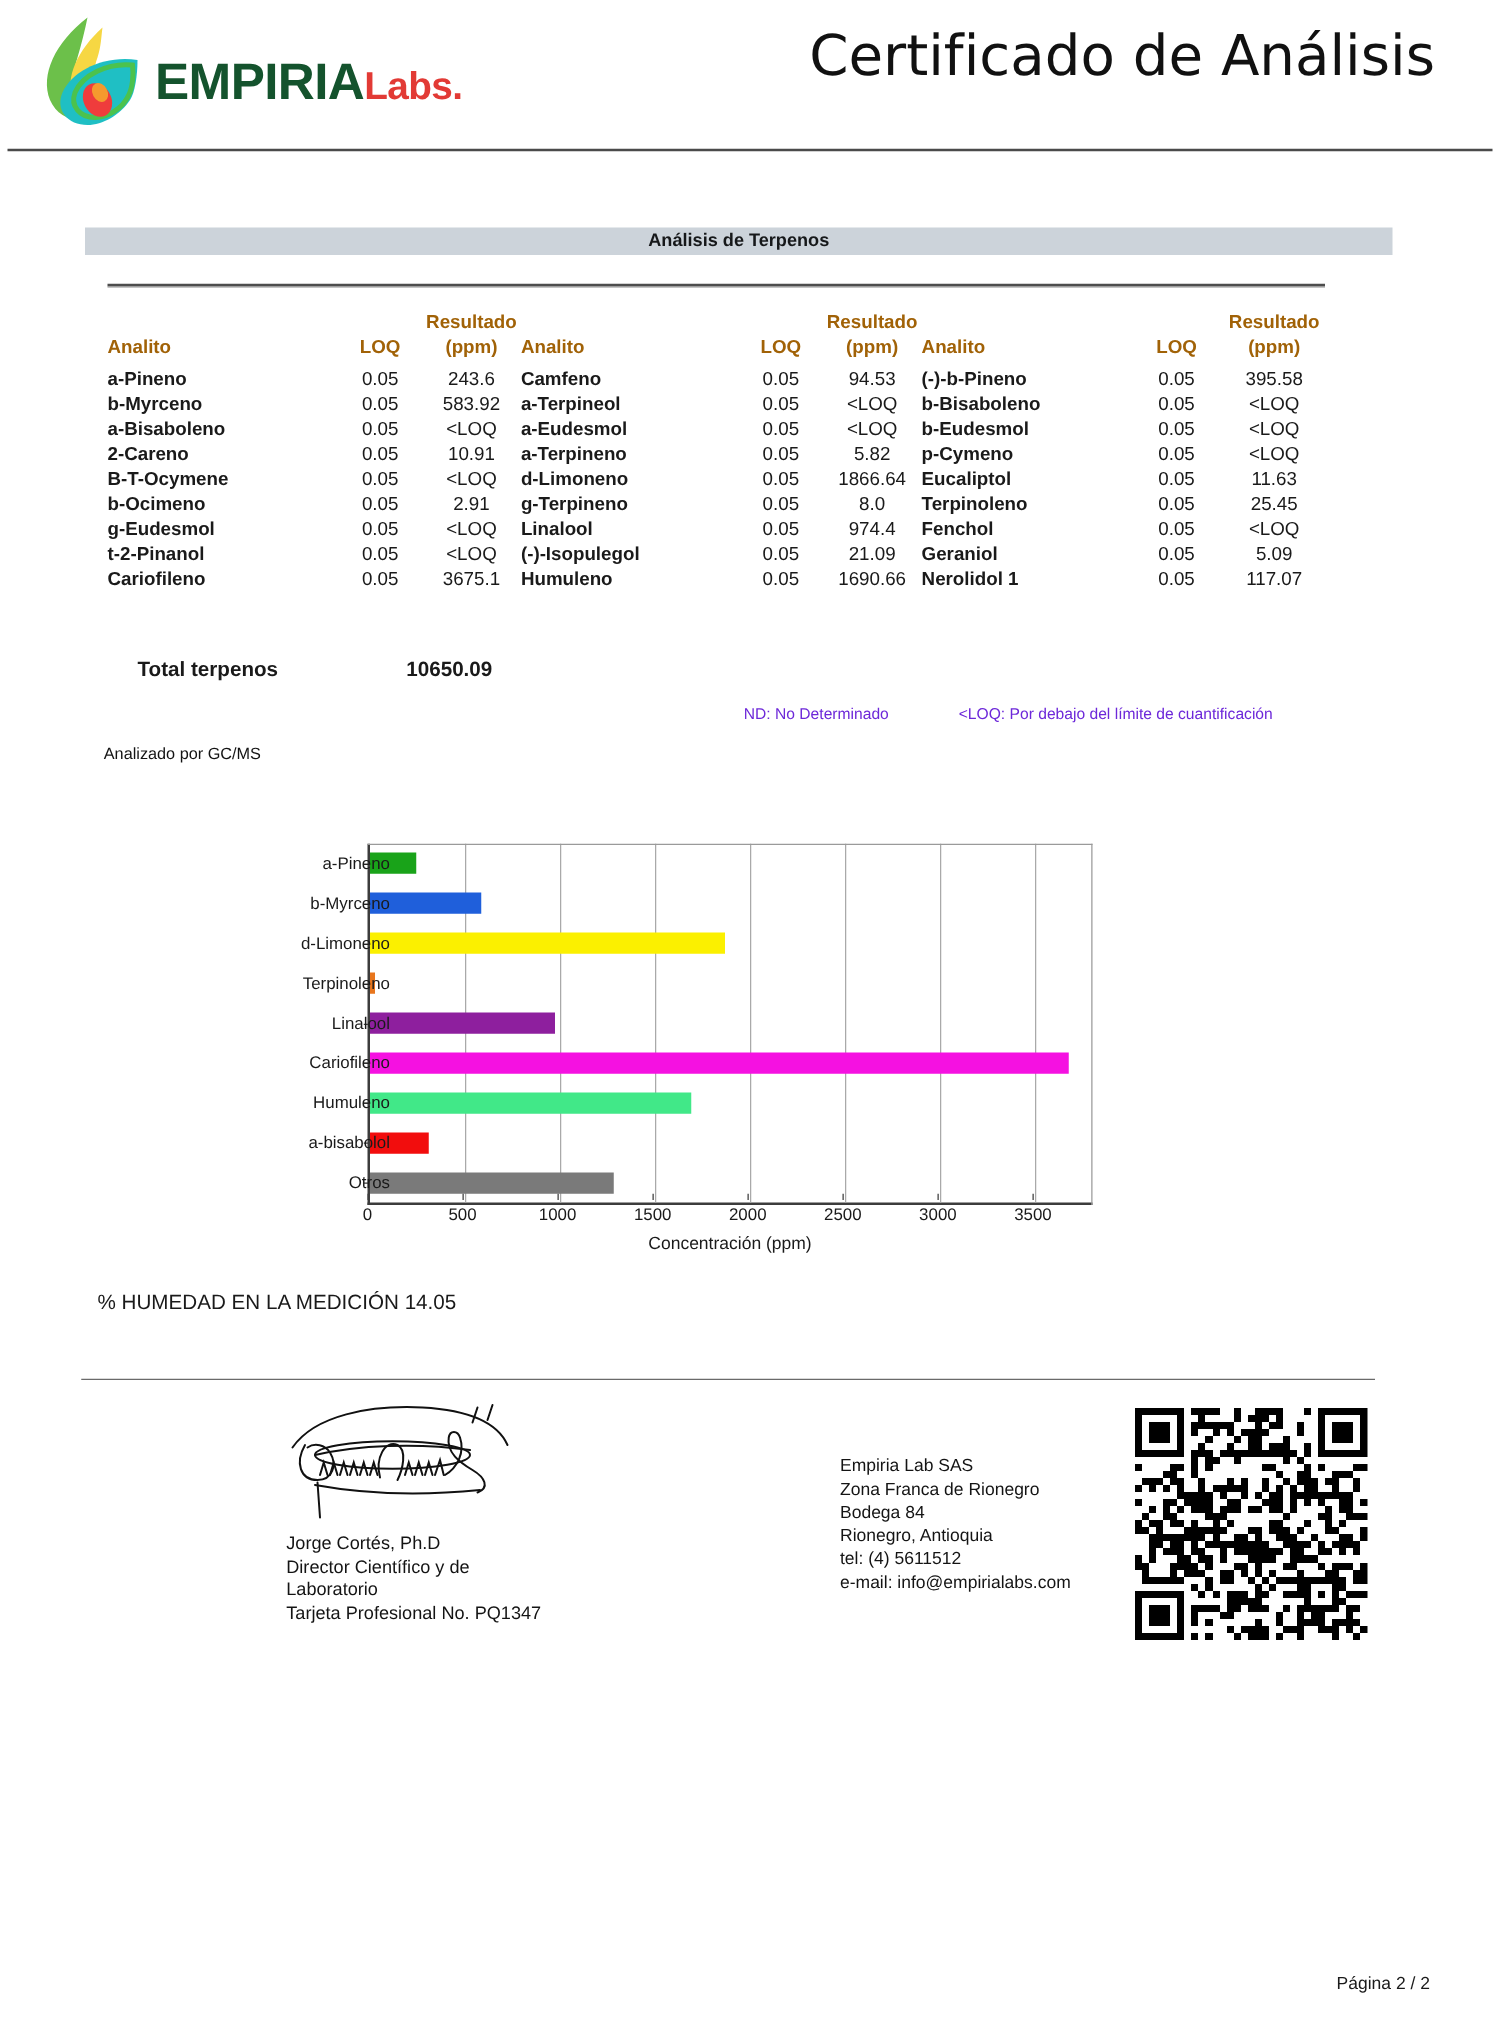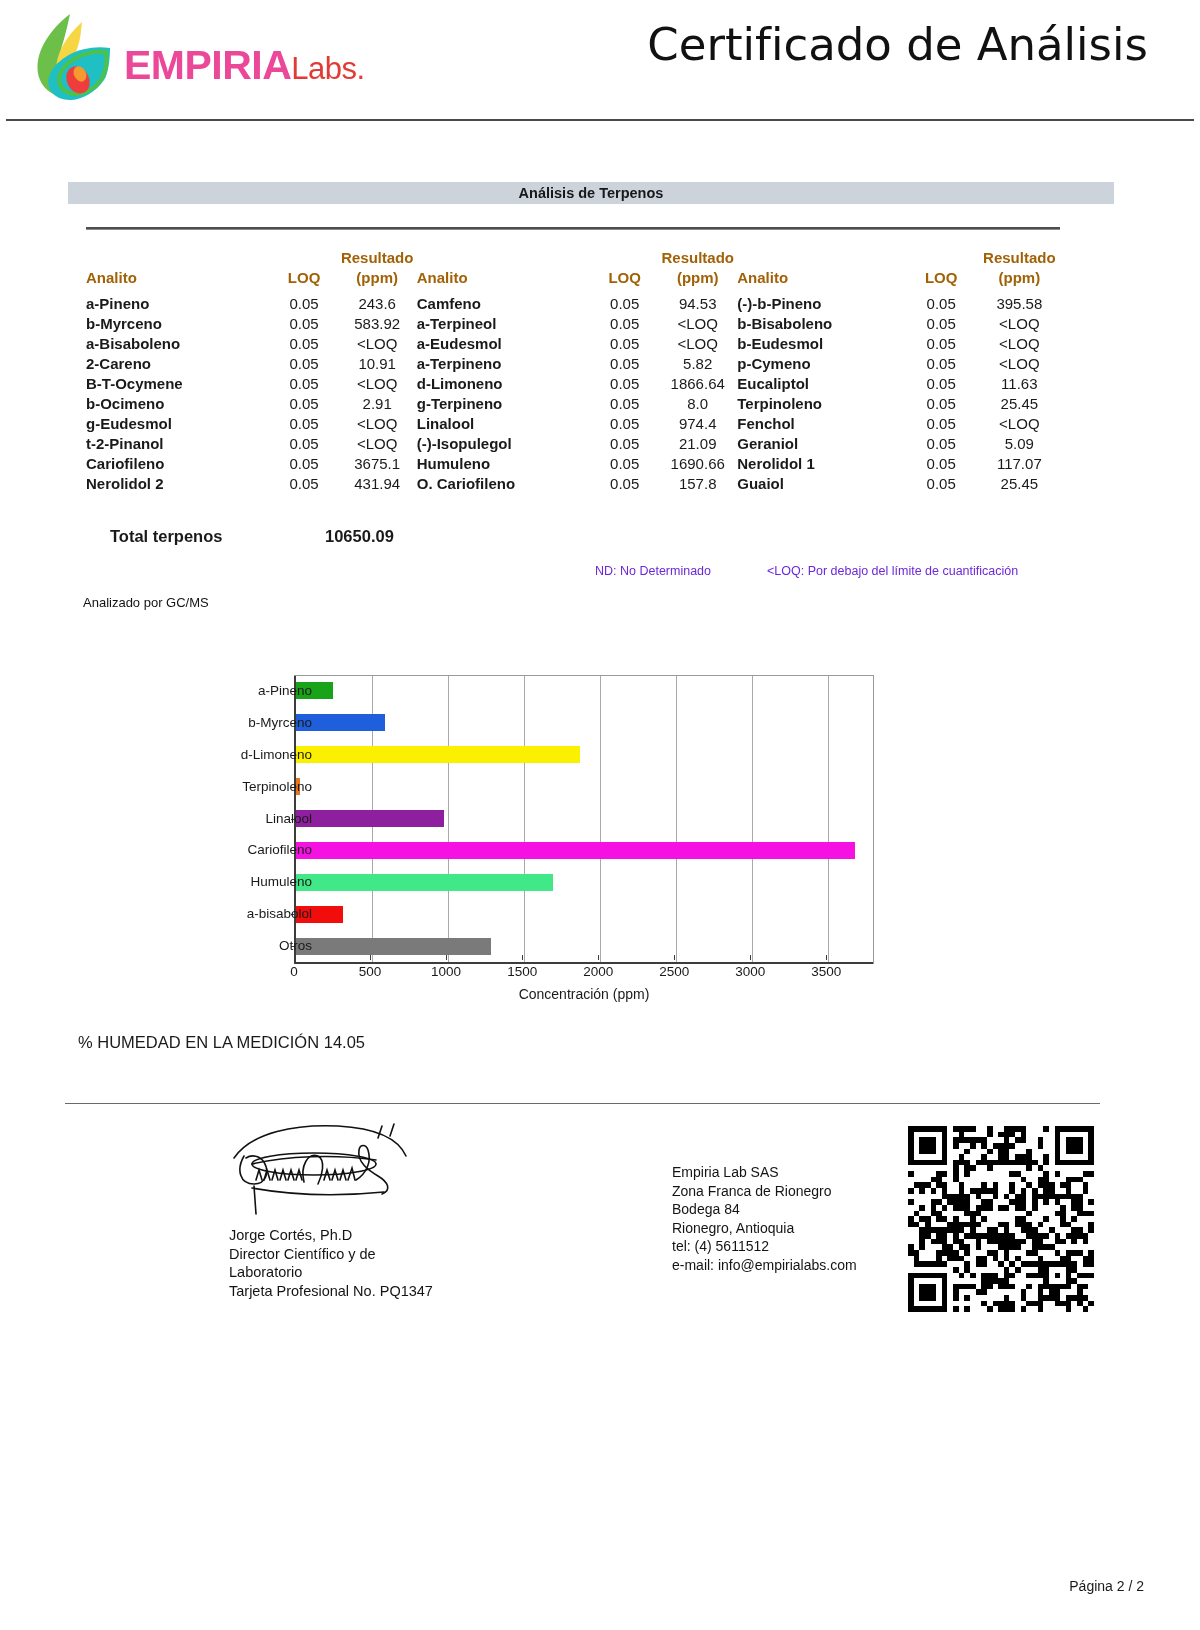--- a/index.html
+++ b/index.html
@@ -38,25 +38,25 @@
   }
   .logo-text {
     position: absolute;
     left: 102px;
     top: 34px;
     font-size: 41px;
     font-weight: bold;
     letter-spacing: -0.5px;
     white-space: nowrap;
   }
-  .logo-empiria { color: #ec4899; }
+  .logo-empiria { color: #14532d; }
   .logo-labs {
     color: #e23a35;
     font-size: 31px;
-    font-weight: normal;
+    font-weight: bold;
     letter-spacing: -0.5px;
     margin-top: 40px;
   }
   .doc-title {
     position: absolute;
     right: 52px;
     top: 18px;
     font-size: 45px;
     font-weight: normal;
     color: #111111;
@@ -473,31 +473,20 @@
         <tr class="data-row">
           <td class="c-analito">Cariofileno</td>
           <td class="c-loq">0.05</td>
           <td class="c-res">3675.1</td>
           <td class="c-analito">Humuleno</td>
           <td class="c-loq">0.05</td>
           <td class="c-res">1690.66</td>
           <td class="c-analito">Nerolidol 1</td>
           <td class="c-loq">0.05</td>
           <td class="c-res">117.07</td>
-        </tr>
-        <tr class="data-row">
-          <td class="c-analito">Nerolidol 2</td>
-          <td class="c-loq">0.05</td>
-          <td class="c-res">431.94</td>
-          <td class="c-analito">O. Cariofileno</td>
-          <td class="c-loq">0.05</td>
-          <td class="c-res">157.8</td>
-          <td class="c-analito">Guaiol</td>
-          <td class="c-loq">0.05</td>
-          <td class="c-res">25.45</td>
         </tr>
       </tbody>
   </table>
 </div>
 
 <div class="total-row">
   <span class="t-label">Total terpenos</span><span class="t-value">10650.09</span>
 </div>
 
 <div class="footnotes">

